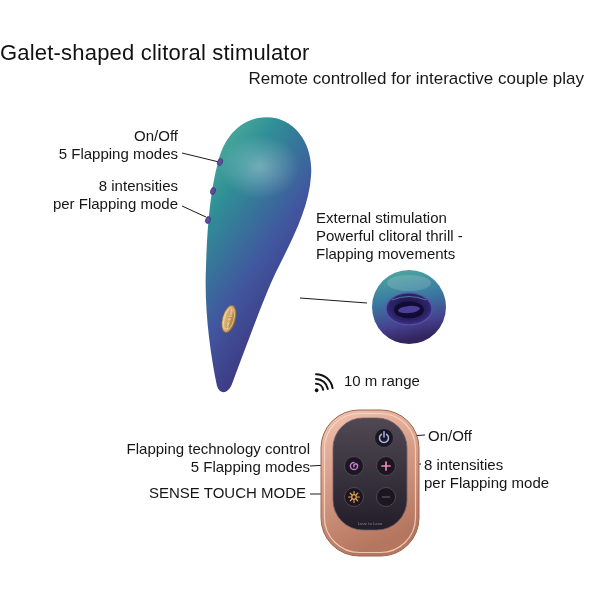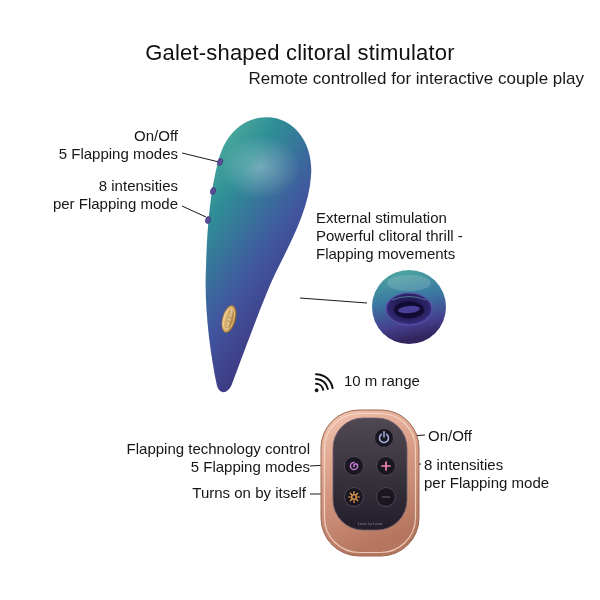--- a/index.html
+++ b/index.html
@@ -1,21 +1,21 @@
 <!DOCTYPE html>
 <html><head>
 <meta charset="utf-8">
 <style>
   html,body { margin:0; padding:0; background:#ffffff; }
   .page {
     position:relative; width:600px; height:600px; background:#ffffff;
     font-family:"Liberation Sans", sans-serif; color:#1a1a1a; overflow:hidden;
   }
   .title {
-    position:absolute; top:40px; left:0; width:600px; text-align:center;
+    position:absolute; top:40px; left:0; width:600px; text-align:left;
     font-size:22px; letter-spacing:.2px; color:#111;
   }
   .subtitle {
     position:absolute; top:69px; left:0; width:584px; text-align:right;
     font-size:17px; color:#181818;
   }
   .label { position:absolute; font-size:15px; line-height:18px; color:#161616; }
   .ra { text-align:right; }
   .ca { }
   svg.abs { position:absolute; pointer-events:none; }
@@ -166,21 +166,21 @@
   </div>
 
   <div class="label" style="top:372px; left:344px;">10 m range</div>
 
   <div class="label ra" style="top:440px; left:4px; width:306px;">
     <div>Flapping technology control</div>
     <div>5 Flapping modes</div>
   </div>
 
   <div class="label ra" style="top:484px; left:0; width:306px;">
-    <div>Turns on by itself</div>
+    <div>SENSE TOUCH MODE</div>
   </div>
 
   <div class="label" style="top:427px; left:428px;">On/Off</div>
 
   <div class="label" style="top:456px; left:424px;">
     <div>8 intensities</div>
     <div>per Flapping mode</div>
   </div>
 
 </div>

